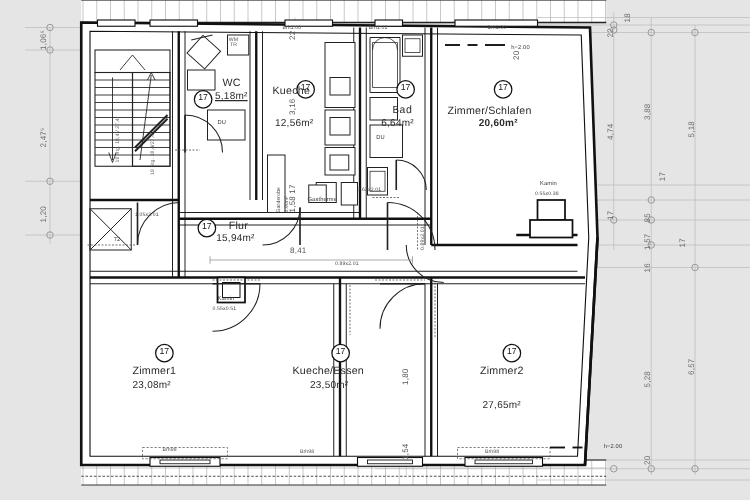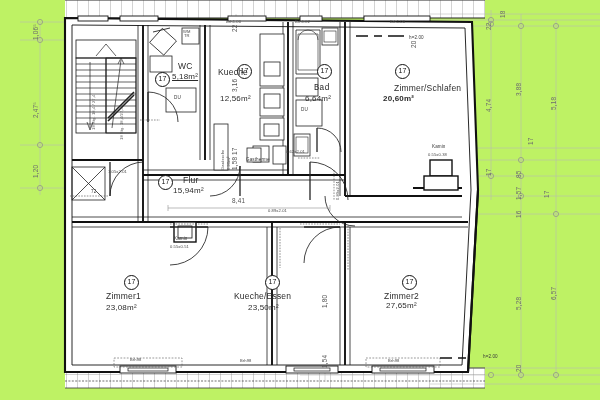--- a/index.html
+++ b/index.html
@@ -1,18 +1,18 @@
 <!DOCTYPE html>
 <html><head>
 <meta charset="utf-8">
 <style>
   html,body{margin:0;padding:0;background:#ffffff;}
   body{width:600px;height:400px;overflow:hidden;
        font-family:"Liberation Sans","DejaVu Sans",sans-serif;color:#1a1a1a;}
-  #plan{position:relative;width:600px;height:400px;background:#bef264;}
+  #plan{position:relative;width:600px;height:400px;background:#e5e5e5;}
   svg.layer{position:absolute;left:0;top:0;width:600px;height:400px;}
   .lbl{position:absolute;white-space:nowrap;line-height:1.05;}
   .room-name{font-size:8.5px;color:#2b2b2b;text-align:center;letter-spacing:.2px;}
   .room-area{font-size:8px;color:#2b2b2b;text-align:center;letter-spacing:.2px;}
   .tiny{font-size:4.6px;color:#3a3a3a;letter-spacing:.1px;}
   .tiny2{font-size:4.1px;color:#4a4a4a;letter-spacing:.1px;}
   .dimtxt{font-size:6.4px;color:#6e6e6e;letter-spacing:.2px;}
   .dimtxt-dk{font-size:6.4px;color:#555;letter-spacing:.2px;}
   .rot90{transform-origin:0 0;transform:rotate(-90deg);}
   .tag{position:absolute;width:13px;height:13px;border:1.1px solid #111;border-radius:50%;
@@ -333,34 +333,34 @@
 
   <div class="lbl room-name" style="left:178px;top:62px;">WC</div>
   <div class="lbl room-area" style="left:172px;top:73px;text-decoration:underline;">5,18m²</div>
 
   <div class="lbl room-name" style="left:218px;top:68px;">Kueche</div>
   <div class="lbl room-area" style="left:220px;top:95px;">12,56m²</div>
 
   <div class="lbl room-name" style="left:314px;top:84px;font-family:Liberation Mono, monospace;">Bad</div>
   <div class="lbl room-area" style="left:305px;top:95px;">6,64m²</div>
 
-  <div class="lbl room-name" style="left:358px;top:84px;margin-left:36px;">Zimmer/Schlafen</div>
+  <div class="lbl room-name" style="left:358px;top:84px;">Zimmer/Schlafen</div>
   <div class="lbl room-area" style="left:383px;top:95px;font-weight:bold;">20,60m²</div>
 
   <div class="lbl room-name" style="left:183px;top:176px;">Flur</div>
   <div class="lbl room-area" style="left:173px;top:187px;">15,94m²</div>
 
   <div class="lbl room-name" style="left:106px;top:292px;">Zimmer1</div>
   <div class="lbl room-area" style="left:106px;top:304px;">23,08m²</div>
 
   <div class="lbl room-name" style="left:234px;top:292px;">Kueche/Essen</div>
   <div class="lbl room-area" style="left:248px;top:304px;">23,50m²</div>
 
   <div class="lbl room-name" style="left:384px;top:292px;">Zimmer2</div>
-  <div class="lbl room-area" style="left:386px;top:302px;text-align:center;">27,65m²</div>
+  <div class="lbl room-area" style="left:386px;top:320px;text-align:center;">27,65m²</div>
 
   <div class="lbl tiny2" style="left:183px;top:30px;white-space:pre;line-height:1.0;text-align:center;">WM
 TR</div>
   <div class="lbl tiny" style="left:174px;top:96px;">DU</div>
   <div class="lbl tiny" style="left:301px;top:108px;">DU</div>
   <div class="lbl tiny" style="left:246px;top:158px;">Gastherme</div>
   <div class="lbl tiny2 rot90" style="left:221px;top:170px;">Garderobe</div>
   <div class="lbl tiny2 rot90" style="left:227px;top:170px;">0.90m²</div>
   <div class="lbl tiny2 rot90" style="left:92px;top:130px;opacity:.85;">18 Stg. 18,4 / 27,4</div>
   <div class="lbl tiny2 rot90" style="left:120px;top:140px;opacity:.85;">18 Stg. 18,4/27,4</div>

